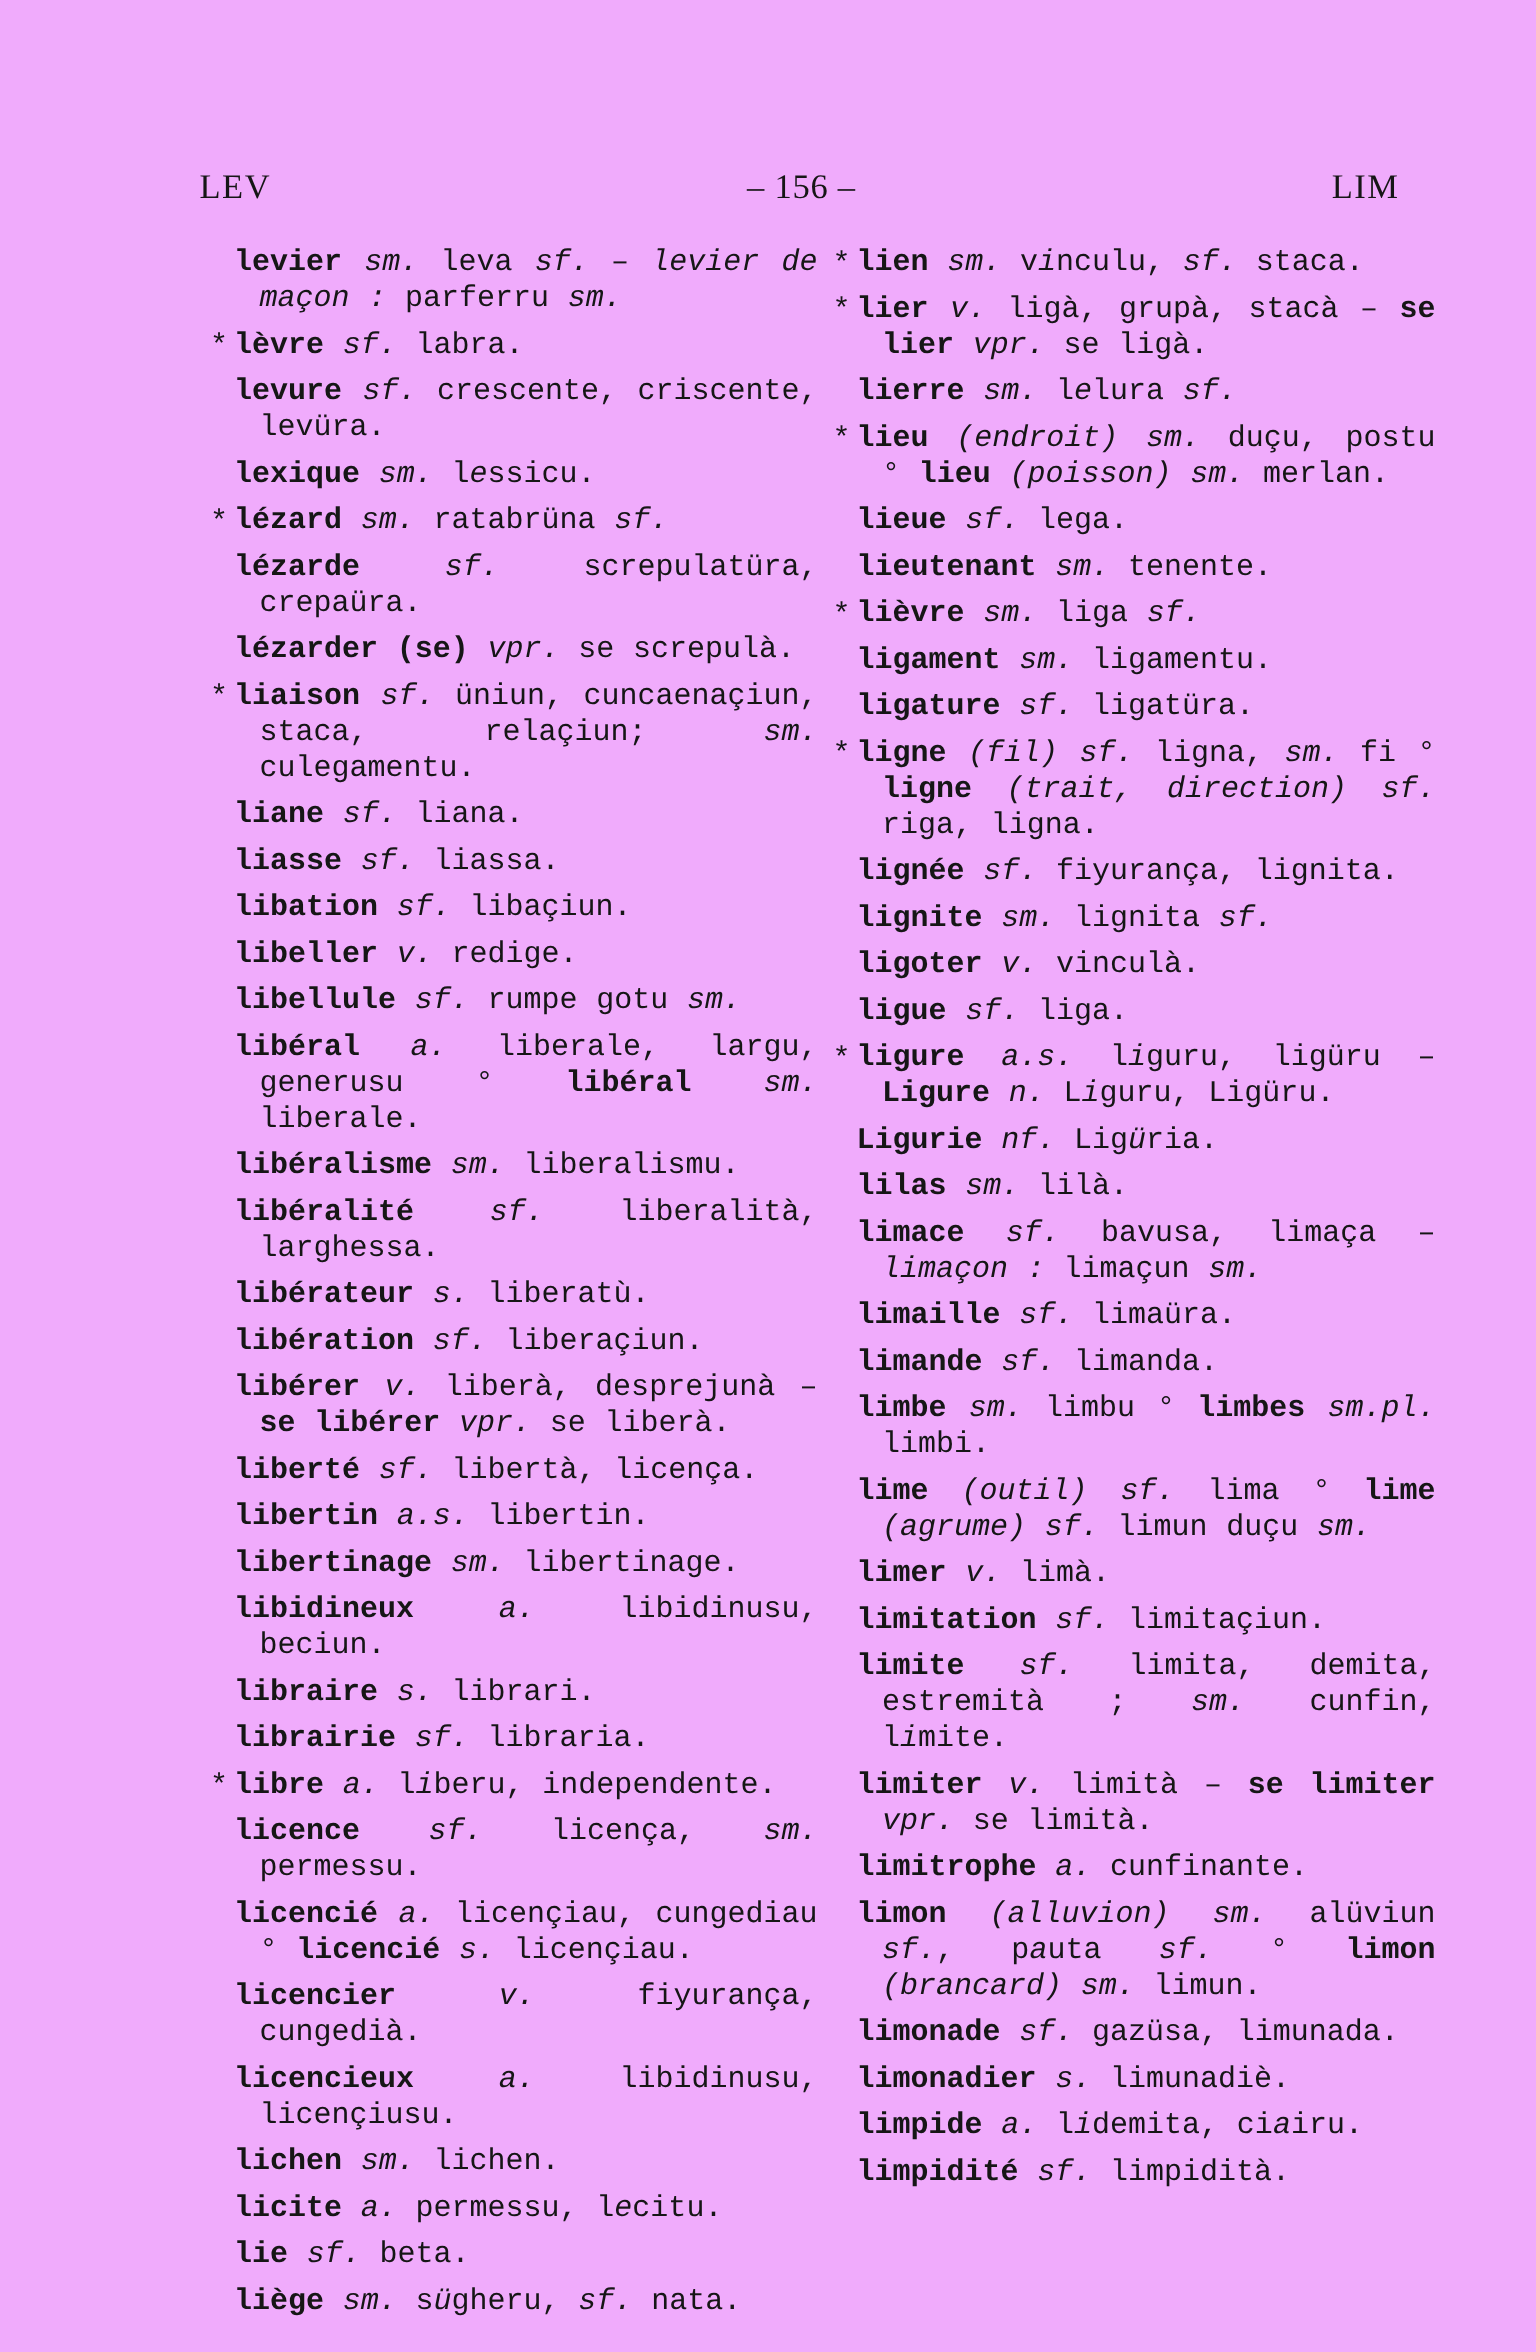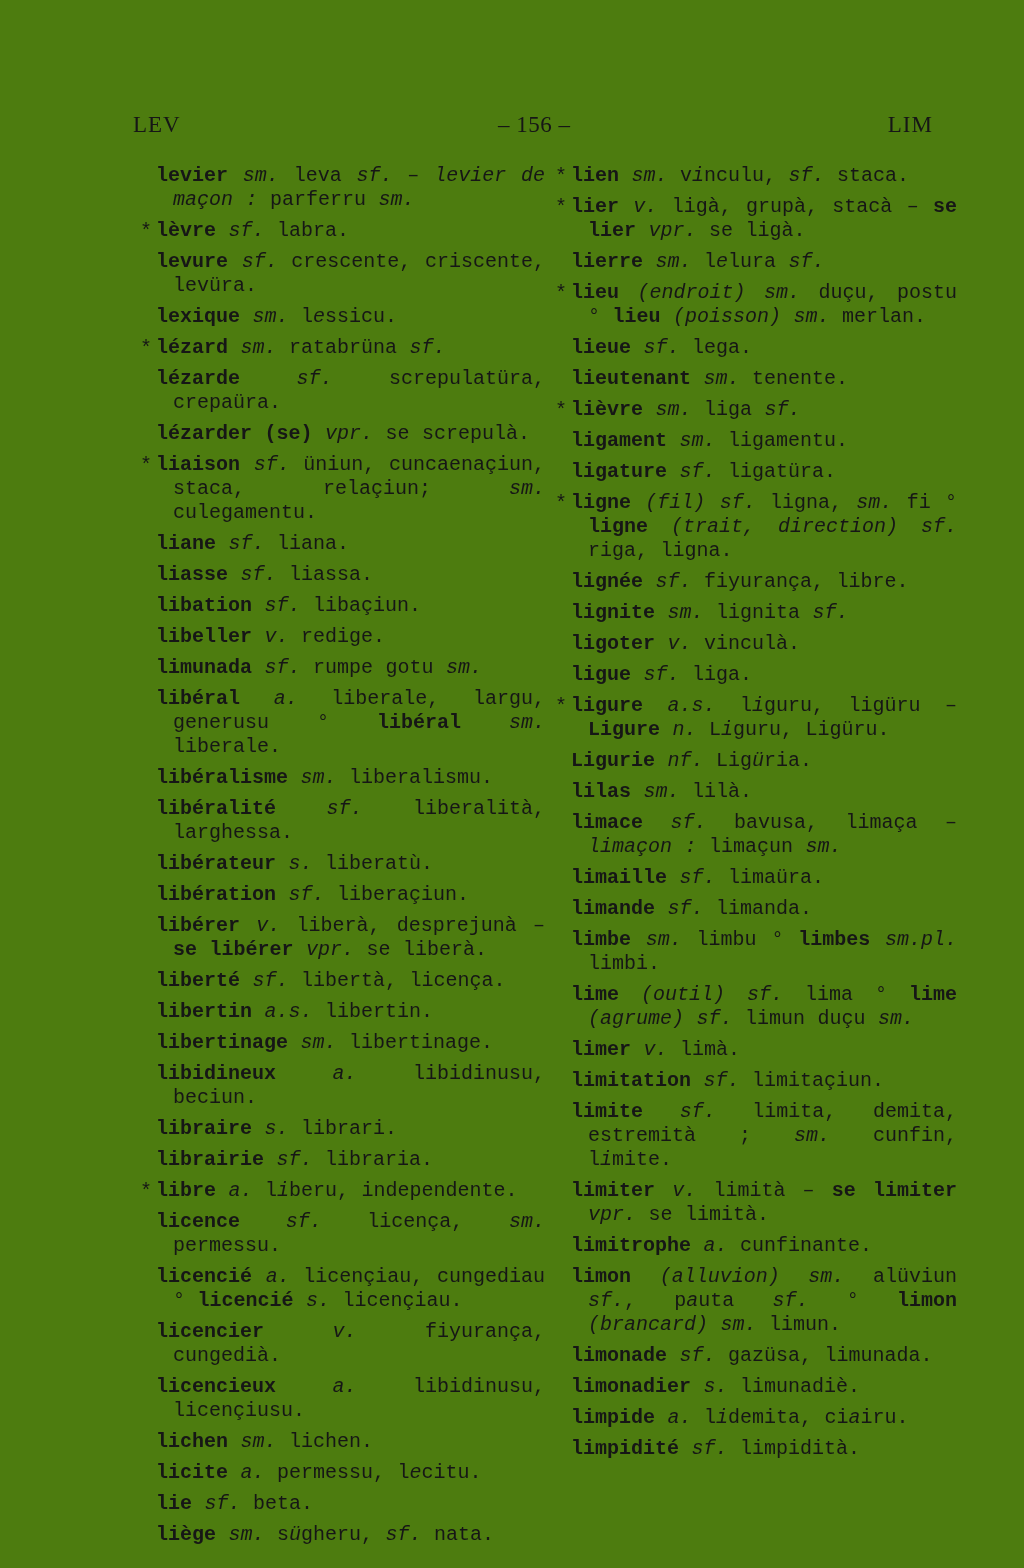--- a/index.html
+++ b/index.html
@@ -5,21 +5,21 @@
   html,body{margin:0;padding:0;}
   body{
     background:#f7f7f5;
     font-family:"Liberation Serif", serif;
     -webkit-font-smoothing:antialiased;
   }
   .page{
     position:relative;
     width:1024px;
     height:1568px;
-    background:#4d7c0f;
+    background:#f0abfc;
     color:#161616;
     overflow:hidden;
   }
   .running-head{
     position:absolute;
     top:112px;
     left:133px;
     width:800px;
     display:flex;
     justify-content:space-between;
@@ -77,21 +77,21 @@
         <div class="entry"><span class="seg-b">levure </span><span class="seg-i">sf.</span><span class="seg-r"> crescente, criscente, levüra.</span></div>
         <div class="entry"><span class="seg-b">lexique </span><span class="seg-i">sm.</span><span class="seg-r"> l</span><span class="seg-i">e</span><span class="seg-r">ssicu.</span></div>
         <div class="entry"><span class="star">*</span><span class="seg-b">lézard </span><span class="seg-i">sm.</span><span class="seg-r"> ratabrüna </span><span class="seg-i">sf.</span></div>
         <div class="entry"><span class="seg-b">lézarde </span><span class="seg-i">sf.</span><span class="seg-r"> screpulatüra, crepaüra.</span></div>
         <div class="entry"><span class="seg-b">lézarder (se) </span><span class="seg-i">vpr.</span><span class="seg-r"> se screpulà.</span></div>
         <div class="entry"><span class="star">*</span><span class="seg-b">liaison </span><span class="seg-i">sf.</span><span class="seg-r"> üniun, cuncaenaçiun, staca, relaçiun; </span><span class="seg-i">sm.</span><span class="seg-r"> culegamentu.</span></div>
         <div class="entry"><span class="seg-b">liane </span><span class="seg-i">sf.</span><span class="seg-r"> liana.</span></div>
         <div class="entry"><span class="seg-b">liasse </span><span class="seg-i">sf.</span><span class="seg-r"> liassa.</span></div>
         <div class="entry"><span class="seg-b">libation </span><span class="seg-i">sf.</span><span class="seg-r"> libaçiun.</span></div>
         <div class="entry"><span class="seg-b">libeller </span><span class="seg-i">v.</span><span class="seg-r"> redige.</span></div>
-        <div class="entry"><span class="seg-b">limunada </span><span class="seg-i">sf.</span><span class="seg-r"> rumpe gotu </span><span class="seg-i">sm.</span></div>
+        <div class="entry"><span class="seg-b">libellule </span><span class="seg-i">sf.</span><span class="seg-r"> rumpe gotu </span><span class="seg-i">sm.</span></div>
         <div class="entry"><span class="seg-b">libéral </span><span class="seg-i">a.</span><span class="seg-r"> liberale, largu, generusu ° </span><span class="seg-b">libéral </span><span class="seg-i">sm.</span><span class="seg-r"> liberale.</span></div>
         <div class="entry"><span class="seg-b">libéralisme </span><span class="seg-i">sm.</span><span class="seg-r"> liberalismu.</span></div>
         <div class="entry"><span class="seg-b">libéralité </span><span class="seg-i">sf.</span><span class="seg-r"> liberalità, larghessa.</span></div>
         <div class="entry"><span class="seg-b">libérateur </span><span class="seg-i">s.</span><span class="seg-r"> liberatù.</span></div>
         <div class="entry"><span class="seg-b">libération </span><span class="seg-i">sf.</span><span class="seg-r"> liberaçiun.</span></div>
         <div class="entry"><span class="seg-b">libérer </span><span class="seg-i">v.</span><span class="seg-r"> liberà, desprejunà – </span><span class="seg-b">se libérer </span><span class="seg-i">vpr.</span><span class="seg-r"> se liberà.</span></div>
         <div class="entry"><span class="seg-b">liberté </span><span class="seg-i">sf.</span><span class="seg-r"> libertà, licença.</span></div>
         <div class="entry"><span class="seg-b">libertin </span><span class="seg-i">a.s.</span><span class="seg-r"> libertin.</span></div>
         <div class="entry"><span class="seg-b">libertinage </span><span class="seg-i">sm.</span><span class="seg-r"> libertinage.</span></div>
         <div class="entry"><span class="seg-b">libidineux </span><span class="seg-i">a.</span><span class="seg-r"> libidinusu, beciun.</span></div>
@@ -111,21 +111,21 @@
         <div class="entry"><span class="star">*</span><span class="seg-b">lien </span><span class="seg-i">sm.</span><span class="seg-r"> v</span><span class="seg-i">i</span><span class="seg-r">nculu, </span><span class="seg-i">sf.</span><span class="seg-r"> staca.</span></div>
         <div class="entry"><span class="star">*</span><span class="seg-b">lier </span><span class="seg-i">v.</span><span class="seg-r"> ligà, grupà, stacà – </span><span class="seg-b">se lier </span><span class="seg-i">vpr.</span><span class="seg-r"> se ligà.</span></div>
         <div class="entry"><span class="seg-b">lierre </span><span class="seg-i">sm.</span><span class="seg-r"> l</span><span class="seg-i">e</span><span class="seg-r">lura </span><span class="seg-i">sf.</span></div>
         <div class="entry"><span class="star">*</span><span class="seg-b">lieu </span><span class="seg-i">(endroit) sm.</span><span class="seg-r"> duçu, postu ° </span><span class="seg-b">lieu </span><span class="seg-i">(poisson) sm.</span><span class="seg-r"> merlan.</span></div>
         <div class="entry"><span class="seg-b">lieue </span><span class="seg-i">sf.</span><span class="seg-r"> lega.</span></div>
         <div class="entry"><span class="seg-b">lieutenant </span><span class="seg-i">sm.</span><span class="seg-r"> tenente.</span></div>
         <div class="entry"><span class="star">*</span><span class="seg-b">lièvre </span><span class="seg-i">sm.</span><span class="seg-r"> liga </span><span class="seg-i">sf.</span></div>
         <div class="entry"><span class="seg-b">ligament </span><span class="seg-i">sm.</span><span class="seg-r"> ligamentu.</span></div>
         <div class="entry"><span class="seg-b">ligature </span><span class="seg-i">sf.</span><span class="seg-r"> ligatüra.</span></div>
         <div class="entry"><span class="star">*</span><span class="seg-b">ligne </span><span class="seg-i">(fil) sf.</span><span class="seg-r"> ligna, </span><span class="seg-i">sm.</span><span class="seg-r"> fi ° </span><span class="seg-b">ligne </span><span class="seg-i">(trait, direction) sf.</span><span class="seg-r"> riga, ligna.</span></div>
-        <div class="entry"><span class="seg-b">lignée </span><span class="seg-i">sf.</span><span class="seg-r"> fiyurança, libre.</span></div>
+        <div class="entry"><span class="seg-b">lignée </span><span class="seg-i">sf.</span><span class="seg-r"> fiyurança, lignita.</span></div>
         <div class="entry"><span class="seg-b">lignite </span><span class="seg-i">sm.</span><span class="seg-r"> lignita </span><span class="seg-i">sf.</span></div>
         <div class="entry"><span class="seg-b">ligoter </span><span class="seg-i">v.</span><span class="seg-r"> vinculà.</span></div>
         <div class="entry"><span class="seg-b">ligue </span><span class="seg-i">sf.</span><span class="seg-r"> liga.</span></div>
         <div class="entry"><span class="star">*</span><span class="seg-b">ligure </span><span class="seg-i">a.s.</span><span class="seg-r"> l</span><span class="seg-i">i</span><span class="seg-r">guru, ligüru – </span><span class="seg-b">Ligure </span><span class="seg-i">n.</span><span class="seg-r"> L</span><span class="seg-i">i</span><span class="seg-r">guru, Ligüru.</span></div>
         <div class="entry"><span class="seg-b">Ligurie </span><span class="seg-i">nf.</span><span class="seg-r"> Lig</span><span class="seg-i">ü</span><span class="seg-r">ria.</span></div>
         <div class="entry"><span class="seg-b">lilas </span><span class="seg-i">sm.</span><span class="seg-r"> lilà.</span></div>
         <div class="entry"><span class="seg-b">limace </span><span class="seg-i">sf.</span><span class="seg-r"> bavusa, limaça – </span><span class="seg-i">limaçon :</span><span class="seg-r"> limaçun </span><span class="seg-i">sm.</span></div>
         <div class="entry"><span class="seg-b">limaille </span><span class="seg-i">sf.</span><span class="seg-r"> limaüra.</span></div>
         <div class="entry"><span class="seg-b">limande </span><span class="seg-i">sf.</span><span class="seg-r"> limanda.</span></div>
         <div class="entry"><span class="seg-b">limbe </span><span class="seg-i">sm.</span><span class="seg-r"> limbu ° </span><span class="seg-b">limbes </span><span class="seg-i">sm.pl.</span><span class="seg-r"> limbi.</span></div>

